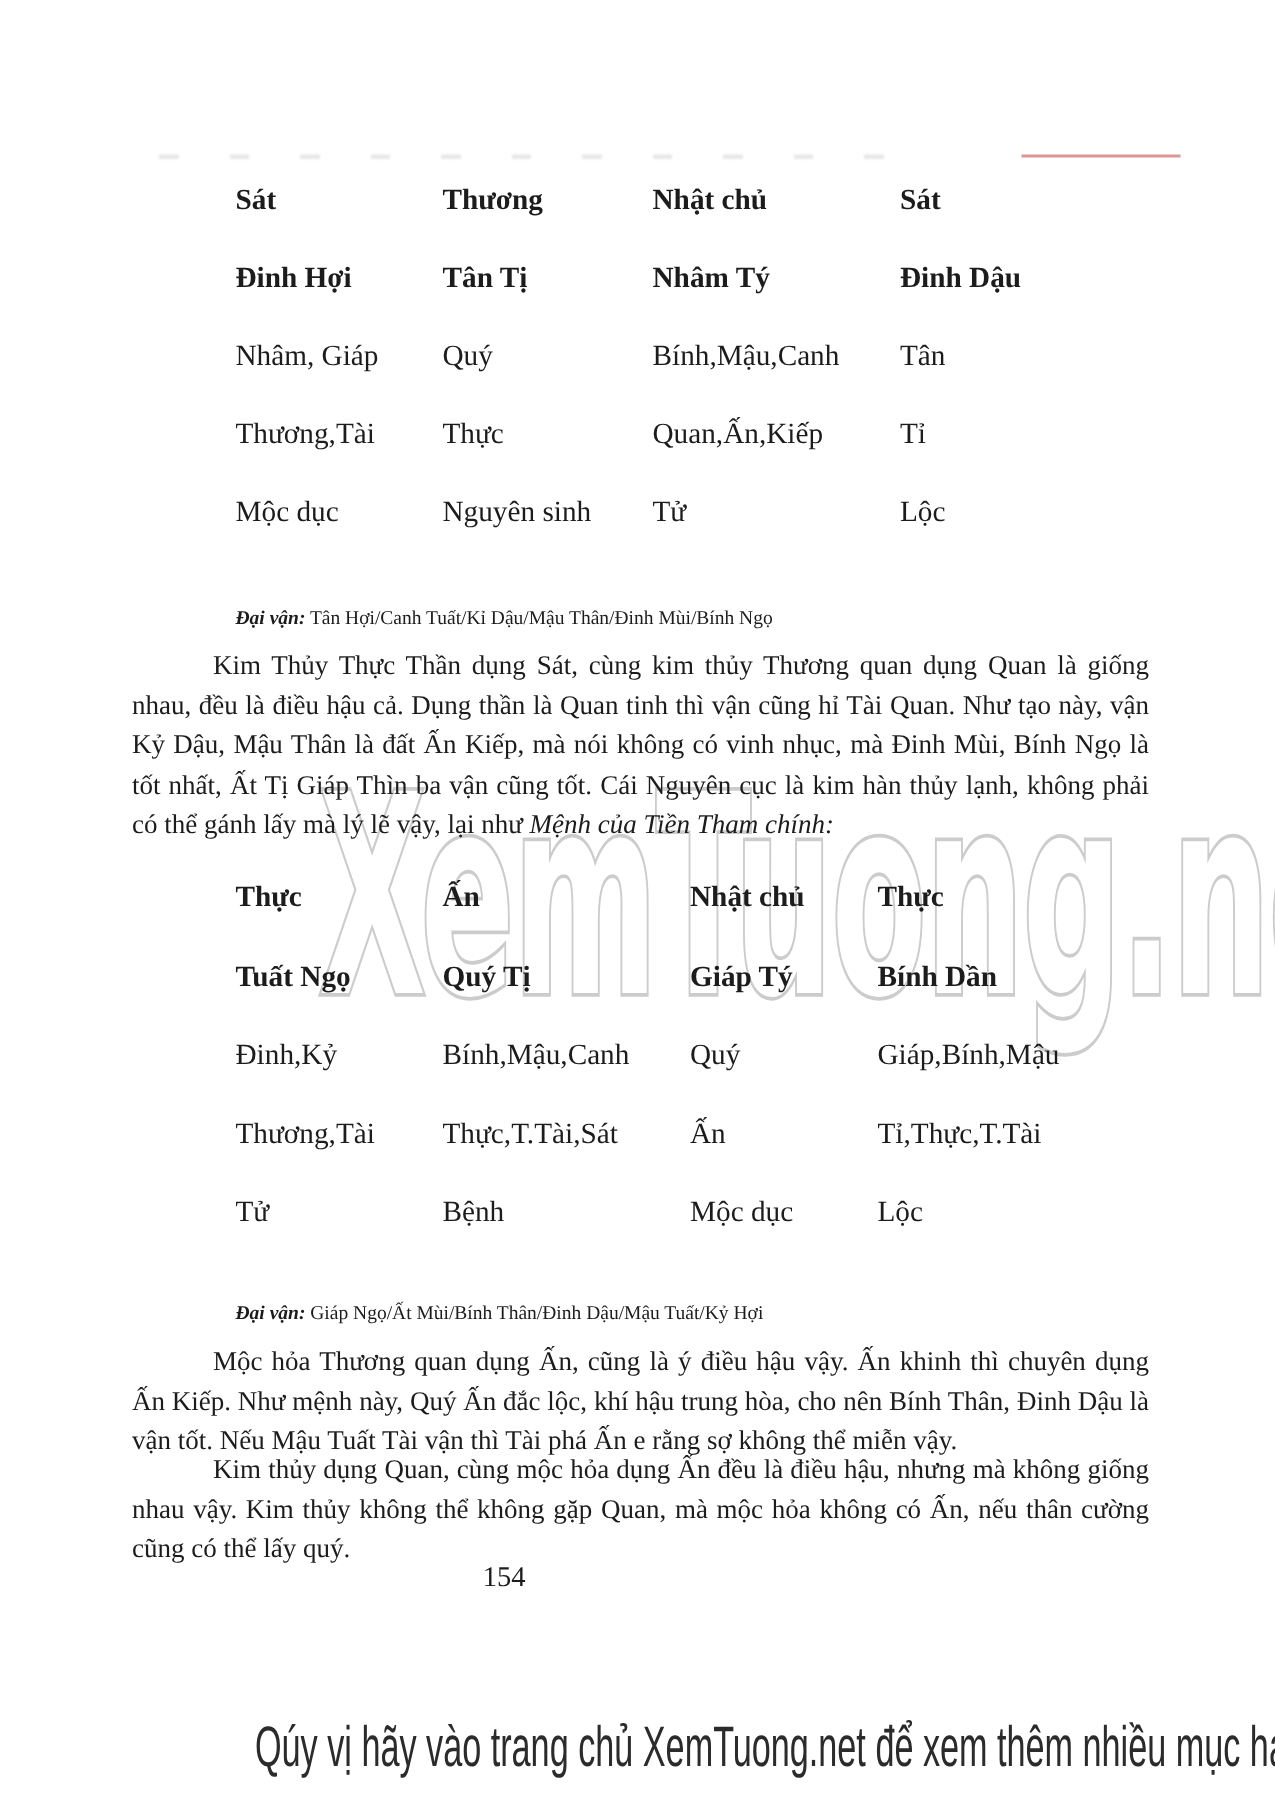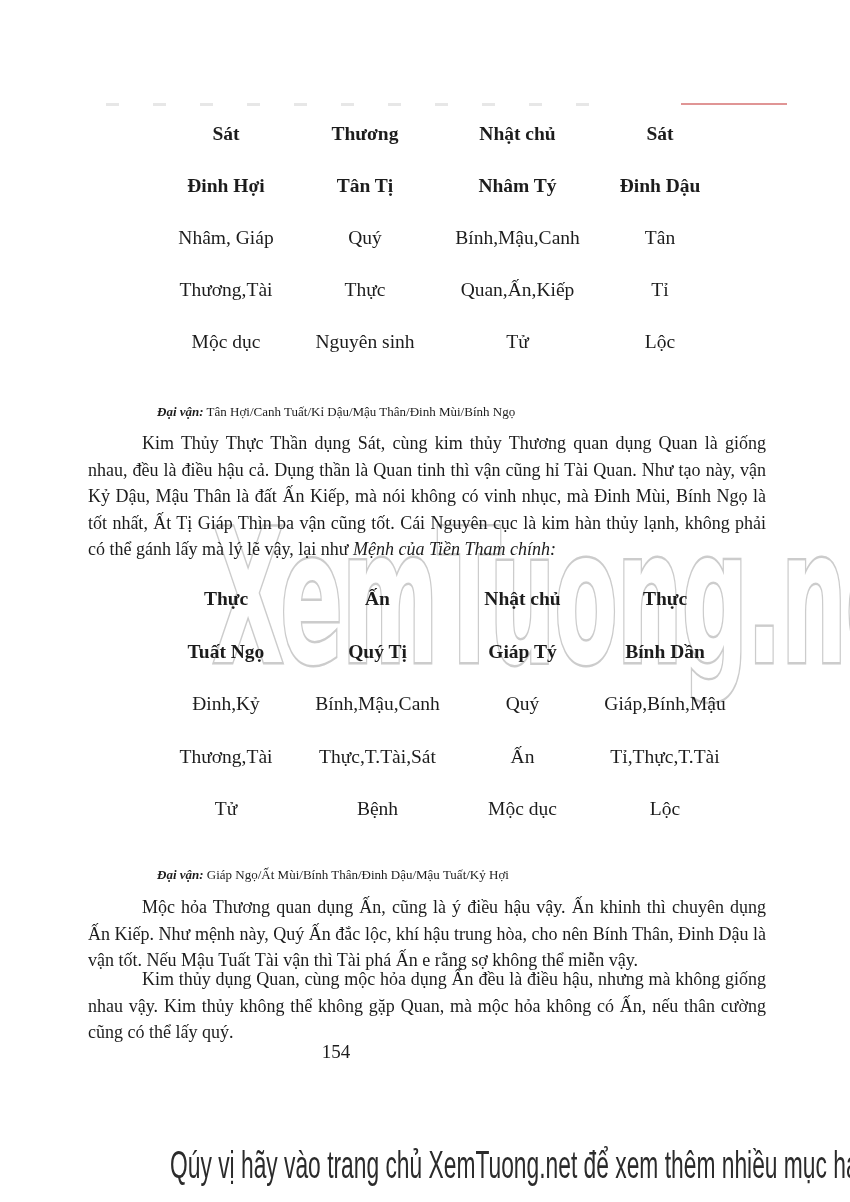--- a/index.html
+++ b/index.html
@@ -18,21 +18,21 @@
     background:#e09595;
   }
   .watermark{
     position:absolute;top:506px;left:0;width:850px;text-align:center;
     font-family:"DejaVu Sans",sans-serif;font-weight:bold;
     font-size:185px;line-height:1;letter-spacing:-2px;
     color:#ffffff;-webkit-text-stroke:5px #cccccc;paint-order:stroke;
     transform:scaleX(0.5);transform-origin:center;z-index:0;white-space:nowrap;
   }
   .z{z-index:1;}
-  .tbl{position:absolute;display:grid;font-size:19.5px;z-index:1;text-align:center;}
+  .tbl{position:absolute;display:grid;font-size:19.5px;z-index:1;}
   .tbl .cell{white-space:nowrap;}
   .tbl .r0,.tbl .r1{font-weight:bold;}
   .tbl1{left:157px;top:123px;grid-template-columns:138px 140px 165px 120px;grid-auto-rows:52px;}
   .tbl2{left:157px;top:588px;grid-template-columns:138px 165px 125px 160px;grid-auto-rows:52.5px;}
   .daivan{position:absolute;left:157px;font-size:13px;white-space:nowrap;z-index:1;}
   .daivan .dv-label{font-weight:bold;font-style:italic;}
   .dv1{top:404px;}
   .dv2{top:867px;}
   .para{
     position:absolute;left:88px;width:678px;font-size:18px;line-height:26.6px;

